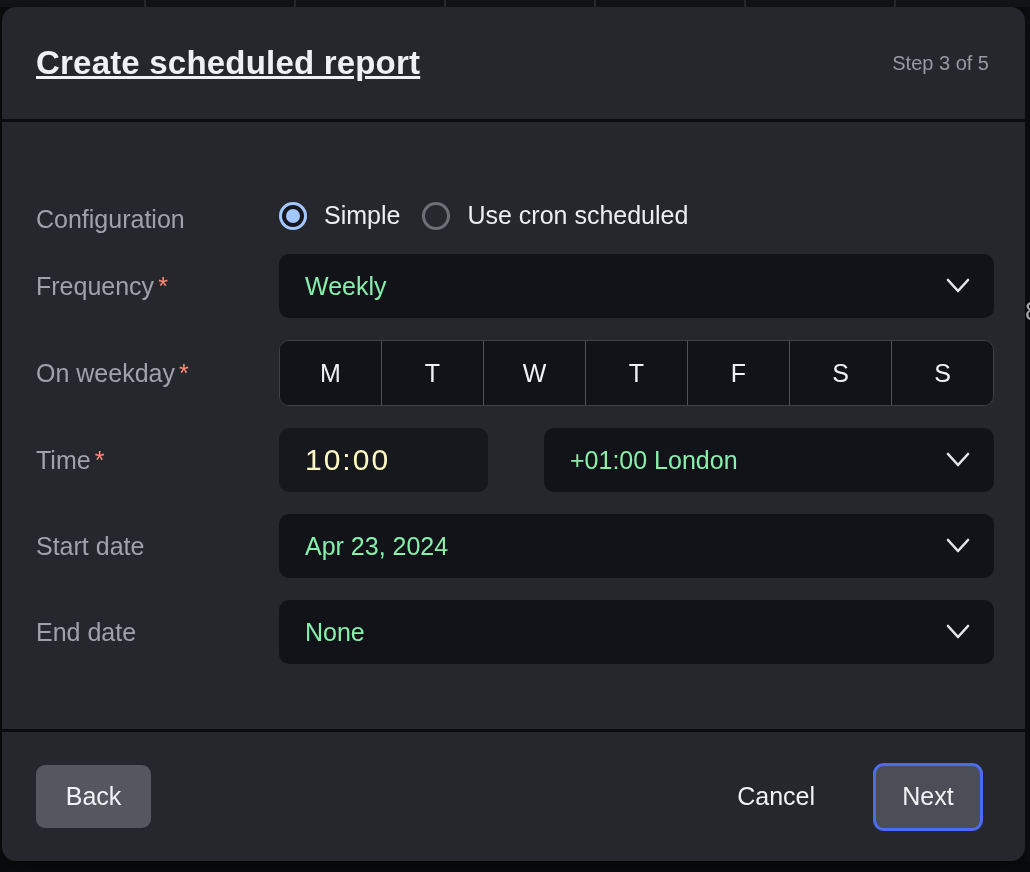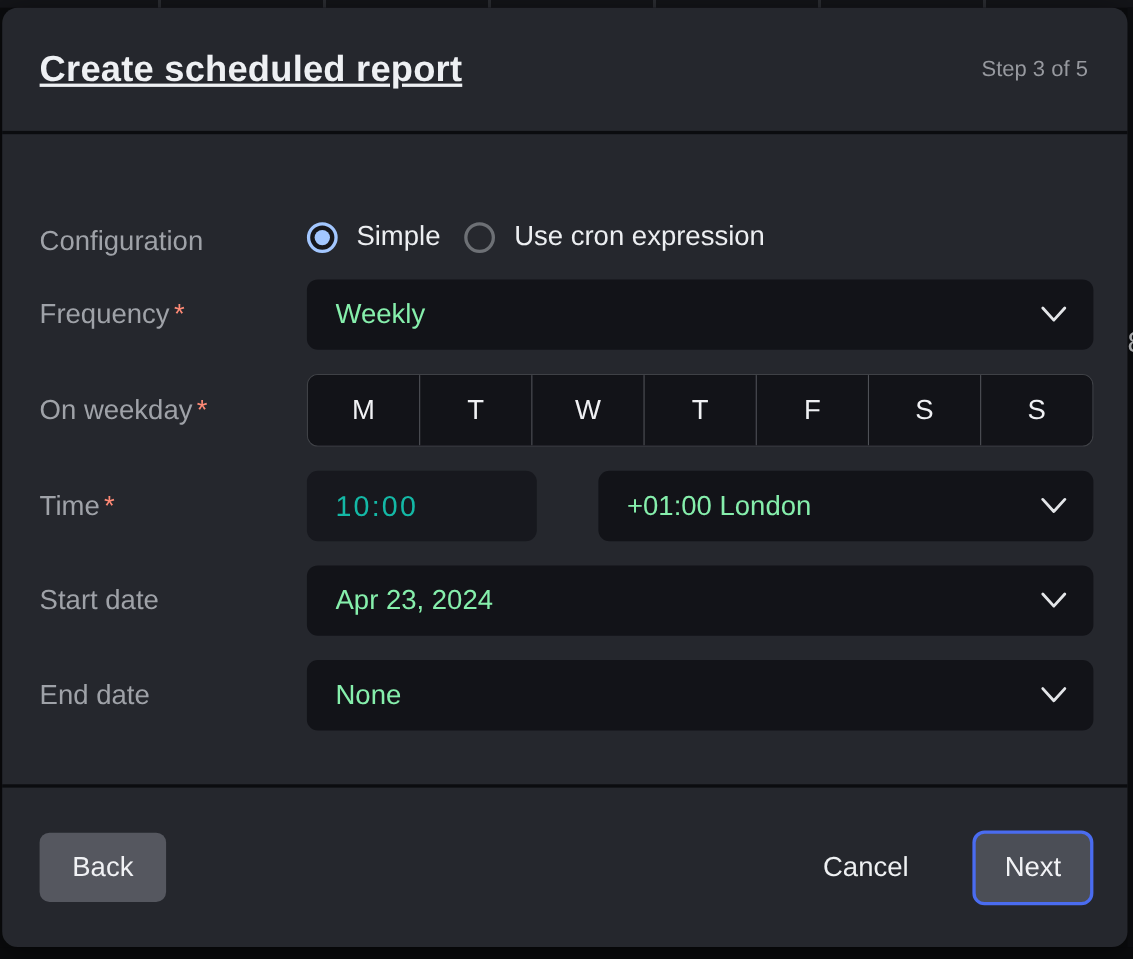--- a/index.html
+++ b/index.html
@@ -98,31 +98,31 @@
     flex:1; display:flex; align-items:center; justify-content:center;
     font-size:25px; color:#f0f1f4; border-left:1px solid #4f5157; cursor:pointer;
     background:#121318;
   }
   .weekday-segment:first-child { border-left:none; }
 
   
   .time-row { display:flex; gap:16px; }
   .time-input {
     width:209px; flex:none; height:64px; background:#17181e; border:none;
-    border-radius:10px; padding:0 26px; color:#14b8a6; font-size:26px;
+    border-radius:10px; padding:0 26px; color:#fef9c3; font-size:30px;
     letter-spacing:2px; outline:none;
     font-family:"Liberation Sans","DejaVu Sans",sans-serif;
   }
   .tz-select { flex:1;margin-left:40px; }
 
   
   .modal-footer {
-    position:absolute; left:0; right:0; bottom:0; height:148px;
+    position:absolute; left:0; right:0; bottom:0; height:132px;
     border-top:3px solid #0b0c0f;
-    display:flex; align-items:center; padding:0 31px 0 34px;
+    display:flex; align-items:center; padding:0 42px 0 34px;
   }
   .btn {
     font-family:inherit; font-size:25px; color:#f1f2f5; cursor:pointer;
     display:flex; align-items:center; justify-content:center;
   }
   .btn-back {
     width:115px; height:63px; background:#55575f; border:none; border-radius:9px;
   }
   .footer-spacer { flex:1; }
   .btn-cancel {
@@ -153,21 +153,21 @@
 
     <div class="form-row top-align">
       <div class="form-label">Configuration</div>
       <div class="form-control radio-group">
         <div class="radio-option">
           <span class="radio-circle checked"></span>
           <span class="radio-label">Simple</span>
         </div>
         <div class="radio-option">
           <span class="radio-circle unchecked"></span>
-          <span class="radio-label">Use cron expression</span>
+          <span class="radio-label">Use cron scheduled</span>
         </div>
       </div>
     </div>
 
     <div class="form-row">
       <div class="form-label">
         <span>Frequency</span><span class="required-marker">*</span>
       </div>
       <div class="form-control">
         <div class="select-box">

